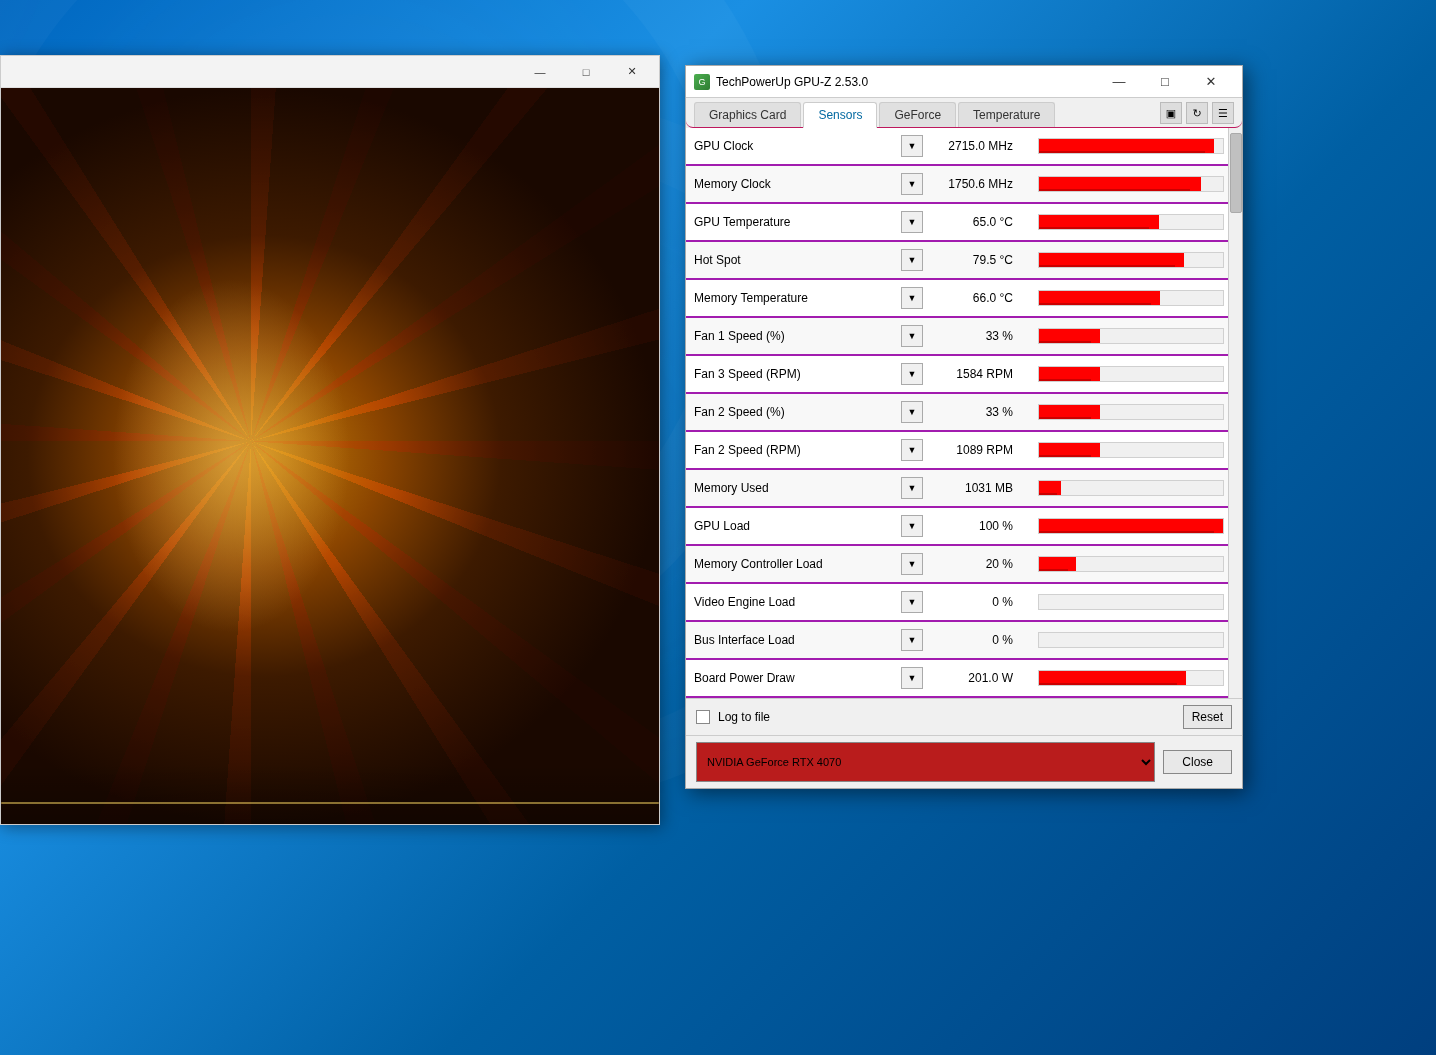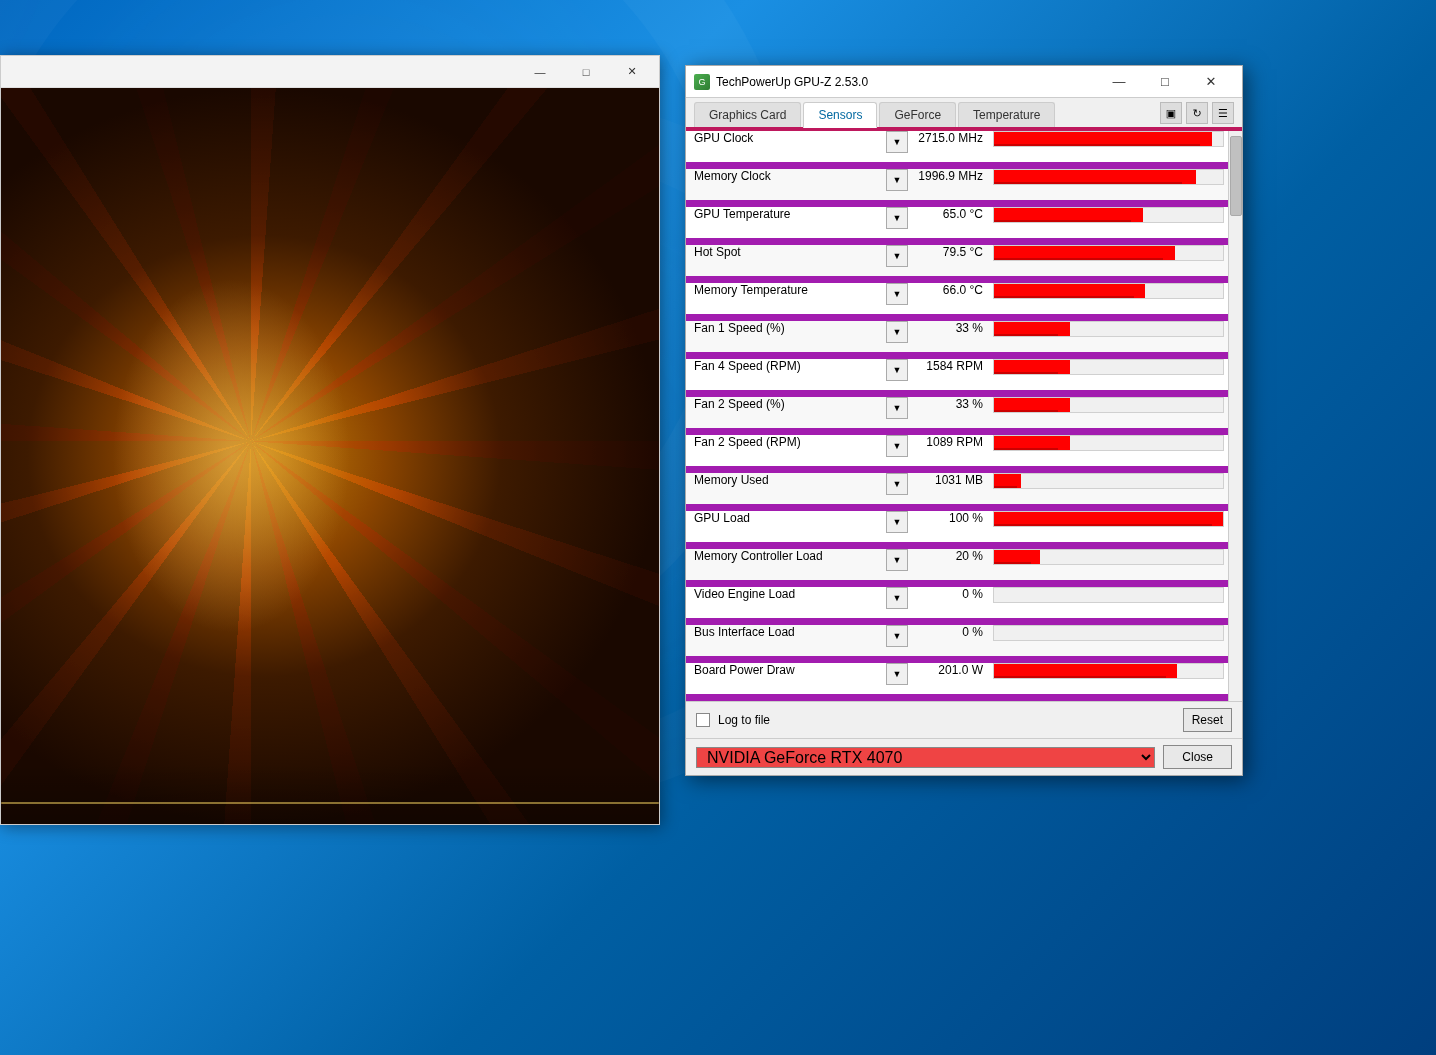--- a/index.html
+++ b/index.html
@@ -161,22 +161,23 @@
       display: flex; align-items: center; justify-content: center;
       cursor: pointer; font-size: 13px; color: #333;
     }
 
     
     .gpuz-tabs {
       background: #f0f0f0;
       display: flex;
       align-items: flex-end;
       padding: 4px 8px 0;
-      border-bottom: 4px solid #be185d;
+      border-bottom: 1px solid #be185d;
       gap: 2px;
+      border-radius: 7px;
     }
     .gpuz-tab {
       padding: 5px 14px;
       border: 1px solid #ccc;
       border-bottom: none;
       background: #e0e0e0;
       cursor: pointer;
       font-size: 12px;
       color: #333;
       border-radius: 3px 3px 0 0;
@@ -228,23 +229,25 @@
       background: #c0c0c0;
       border: 1px solid #aaa;
       position: absolute;
       top: 5px;
       left: 1px;
       border-radius: 2px;
     }
 
     .sensor-row {
       display: flex;
+      align-items: center;
       height: 38px;
-      border-bottom: 7px solid #a21caf;
+      border-bottom: 2px solid #a21caf;
       background: #fff;
+      gap: 15px;
     }
     .sensor-row:nth-child(even) {
       background: #f8f8f8;
     }
     .sensor-name {
       width: 200px;
       padding: 0 8px;
       font-size: 12px;
       color: #000;
       flex-shrink: 0;
@@ -324,24 +327,24 @@
     .gpuz-gpu-row {
       border-top: 1px solid #ccc;
       padding: 6px 10px;
       background: #f0f0f0;
       display: flex;
       align-items: center;
       gap: 8px;
     }
     .gpu-select {
       flex: 1;
-      height: 21px;
+      height: 40px;
       border: 1px solid #888;
-      background: #ef4444;
-      font-size: 16px;
+      background: #b91c1c;
+      font-size: 11px;
       padding: 0 6px;
       cursor: pointer;
     }
     .close-btn-main {
       padding: 4px 18px;
       border: 1px solid #888;
       background: #e8e8e8;
       font-size: 12px;
       cursor: pointer;
     }
@@ -401,21 +404,21 @@
           <div class="sensor-dropdown">▼</div>
           <div class="sensor-value">2715.0 MHz</div>
           <div class="sensor-bar-container">
             <div class="sensor-bar-fill" style="width: 95%;"></div>
             <div class="sensor-bar-line" style="width: 90%;"></div>
           </div>
         </div>
         <div class="sensor-row">
           <div class="sensor-name">Memory Clock</div>
           <div class="sensor-dropdown">▼</div>
-          <div class="sensor-value">1996.9 MHz</div>
+          <div class="sensor-value">1750.6 MHz</div>
           <div class="sensor-bar-container">
             <div class="sensor-bar-fill" style="width: 88%;"></div>
             <div class="sensor-bar-line" style="width: 82%;"></div>
           </div>
         </div>
         <div class="sensor-row">
           <div class="sensor-name">GPU Temperature</div>
           <div class="sensor-dropdown">▼</div>
           <div class="sensor-value">65.0 °C</div>
           <div class="sensor-bar-container">
@@ -444,21 +447,21 @@
         <div class="sensor-row">
           <div class="sensor-name">Fan 1 Speed (%)</div>
           <div class="sensor-dropdown">▼</div>
           <div class="sensor-value">33 %</div>
           <div class="sensor-bar-container">
             <div class="sensor-bar-fill" style="width: 33%;"></div>
             <div class="sensor-bar-line" style="width: 28%;"></div>
           </div>
         </div>
         <div class="sensor-row">
-          <div class="sensor-name">Fan 4 Speed (RPM)</div>
+          <div class="sensor-name">Fan 3 Speed (RPM)</div>
           <div class="sensor-dropdown">▼</div>
           <div class="sensor-value">1584 RPM</div>
           <div class="sensor-bar-container">
             <div class="sensor-bar-fill" style="width: 33%;"></div>
             <div class="sensor-bar-line" style="width: 28%;"></div>
           </div>
         </div>
         <div class="sensor-row">
           <div class="sensor-name">Fan 2 Speed (%)</div>
           <div class="sensor-dropdown">▼</div>

